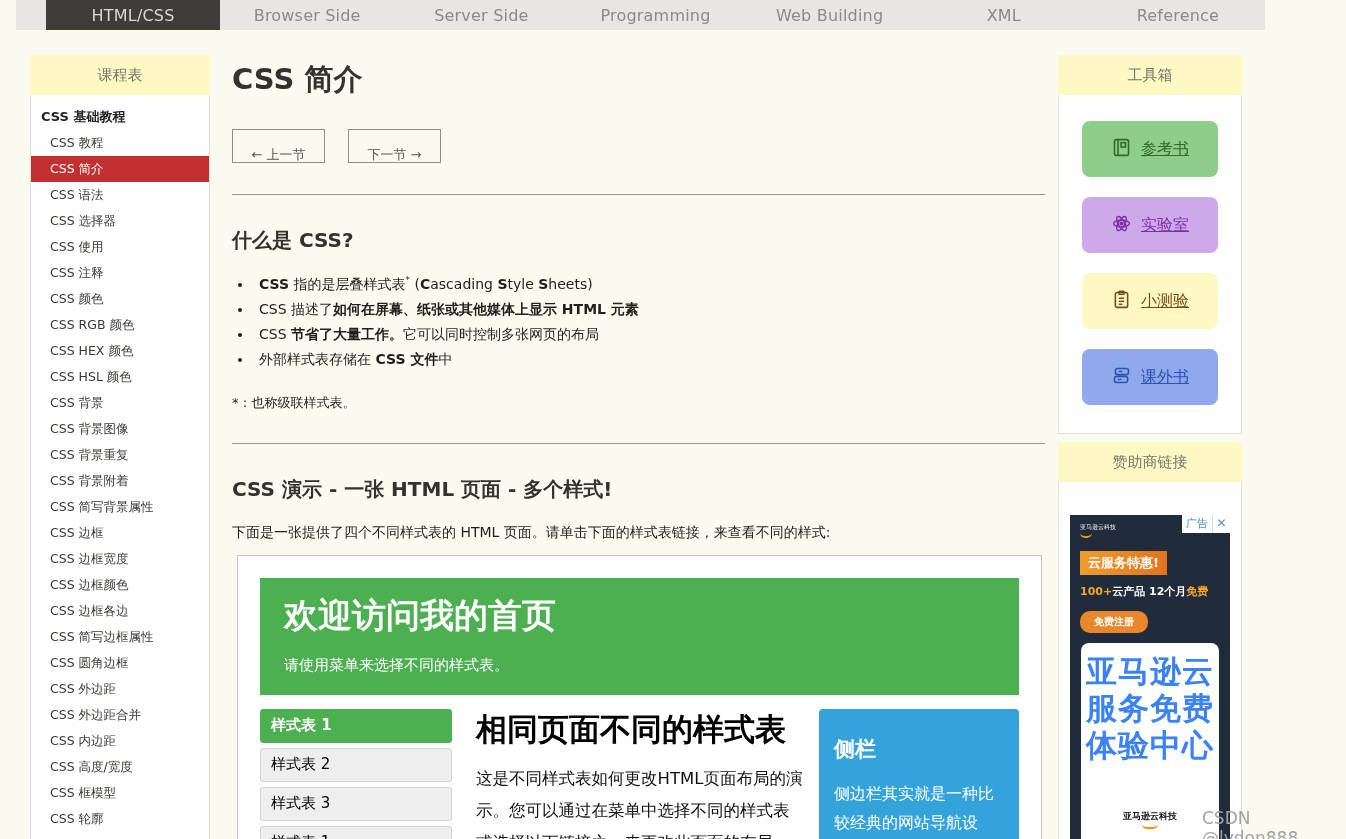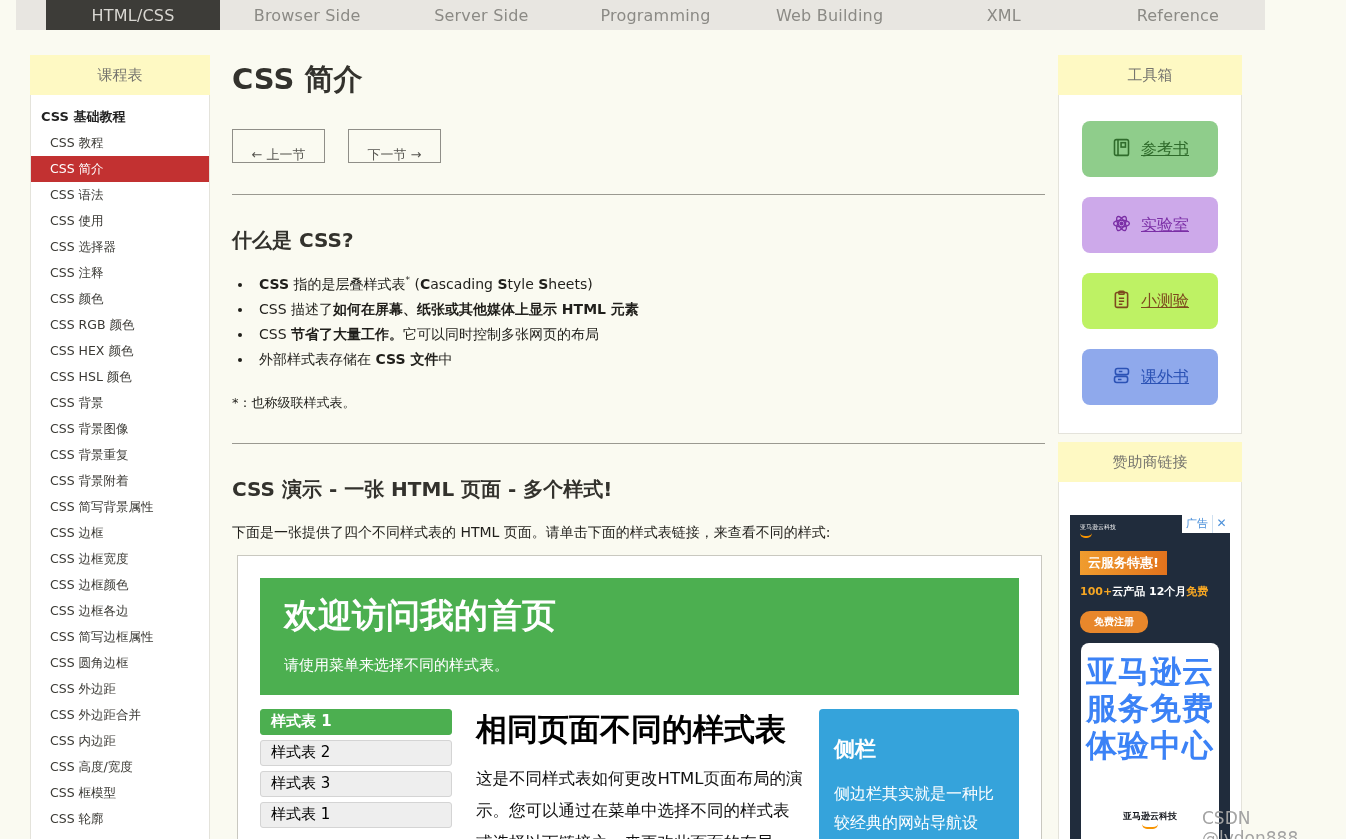--- a/index.html
+++ b/index.html
@@ -41,41 +41,41 @@
   .footnote { margin-top:25px; font-size:13px; color:#201f1b; }
   .intro { margin-top:21px; font-size:14px; color:#201f1b; }
   
   .demo-frame { margin:13px 0 0 5px; width:805px; border:1px solid #c9c8c0;
     background:#fff; padding:22px; min-height:500px; }
   .demo-banner { background:#4caf50; color:#fff; padding:15px 24px 20px; }
   .demo-banner-title { font-size:34px; font-weight:bold; }
   .demo-banner-sub { font-size:15px; margin-top:17px; }
   .demo-row { display:flex; margin-top:14px; }
   .demo-menu { width:192px; flex:none; }
-  .menu-btn { display:block; width:100%; height:26px; margin-bottom:5px; text-align:left;
+  .menu-btn { display:block; width:100%; height:34px; margin-bottom:5px; text-align:left;
     background:#eeeeee; border:1px solid #d4d4d4; border-radius:3px; font-size:15px;
     color:#000; padding:0 10px; cursor:pointer; font-family:inherit; }
   .menu-btn.active { background:#4caf50; border-color:#4caf50; color:#fff; font-weight:bold; }
   .demo-article { flex:1; padding:0 15px 0 24px; color:#111; }
   .demo-article-h1 { font-size:31px; font-weight:bold; color:#000; }
   .demo-article-p { font-size:16.5px; line-height:1.95; margin-top:12px; }
   .demo-side { width:200px; flex:none; background:#35a3db; color:#fff;
     border-radius:4px; padding:2px 15px 18px; }
   .demo-side-h2 { font-size:21px; font-weight:bold; margin-top:24px; }
   .demo-side-p { font-size:16px; line-height:1.85; margin-top:16px; }
   
   .right-sidebar { position:absolute; left:1058px; top:55px; width:184px; }
   .tool-panel { background:#fff; border:1px solid #e4e3db; border-top:none; padding:26px 0 8px; }
   .tool-btn { width:136px; height:56px; margin:0 auto 20px; border:none; border-radius:8px;
     display:flex; align-items:center; justify-content:center; gap:9px; font-size:16px;
     cursor:pointer; font-family:inherit;text-decoration:underline; }
   .tool-btn svg { width:21px; height:21px; }
   .tool-ref  { background:#8fcd8b; color:#2f6b2b; }
   .tool-lab  { background:#cda9ea; color:#7b2fa6; }
-  .tool-quiz { background:#bef264; color:#7d4a1e; }
+  .tool-quiz { background:#fef9c3; color:#7d4a1e; }
   .tool-extra{ background:#8fa9ec; color:#2b52b5; }
   .sponsor-header { margin-top:8px; }
   .sponsor-panel { background:#fff; border:1px solid #e4e3db; border-top:none;
     padding:33px 0 0; height:390px; }
   
   .ad { width:160px; margin:0 auto; background:#202c3c; height:356px; position:relative; }
   .ad-top { display:flex; justify-content:space-between; align-items:flex-start; }
   .ad-brand { color:#fff; font-size:6px; padding:8px 0 0 10px; }
   .ad-brand .smile { display:block; width:12px; height:5px; border:solid #f79400;
     border-width:0 0 2px 0; border-radius:0 0 8px 8px; margin-top:1px; }
@@ -125,23 +125,23 @@
   <nav class="course-panel">
 
       <div class="course-item bold">CSS 基础教程</div>
 
       <div class="course-item">CSS 教程</div>
 
       <div class="course-item active">CSS 简介</div>
 
       <div class="course-item">CSS 语法</div>
 
+      <div class="course-item">CSS 选择器</div>
+
       <div class="course-item">CSS 使用</div>
-
-      <div class="course-item">CSS 选择器</div>
 
       <div class="course-item">CSS 注释</div>
 
       <div class="course-item">CSS 颜色</div>
 
       <div class="course-item">CSS RGB 颜色</div>
 
       <div class="course-item">CSS HEX 颜色</div>
 
       <div class="course-item">CSS HSL 颜色</div>

